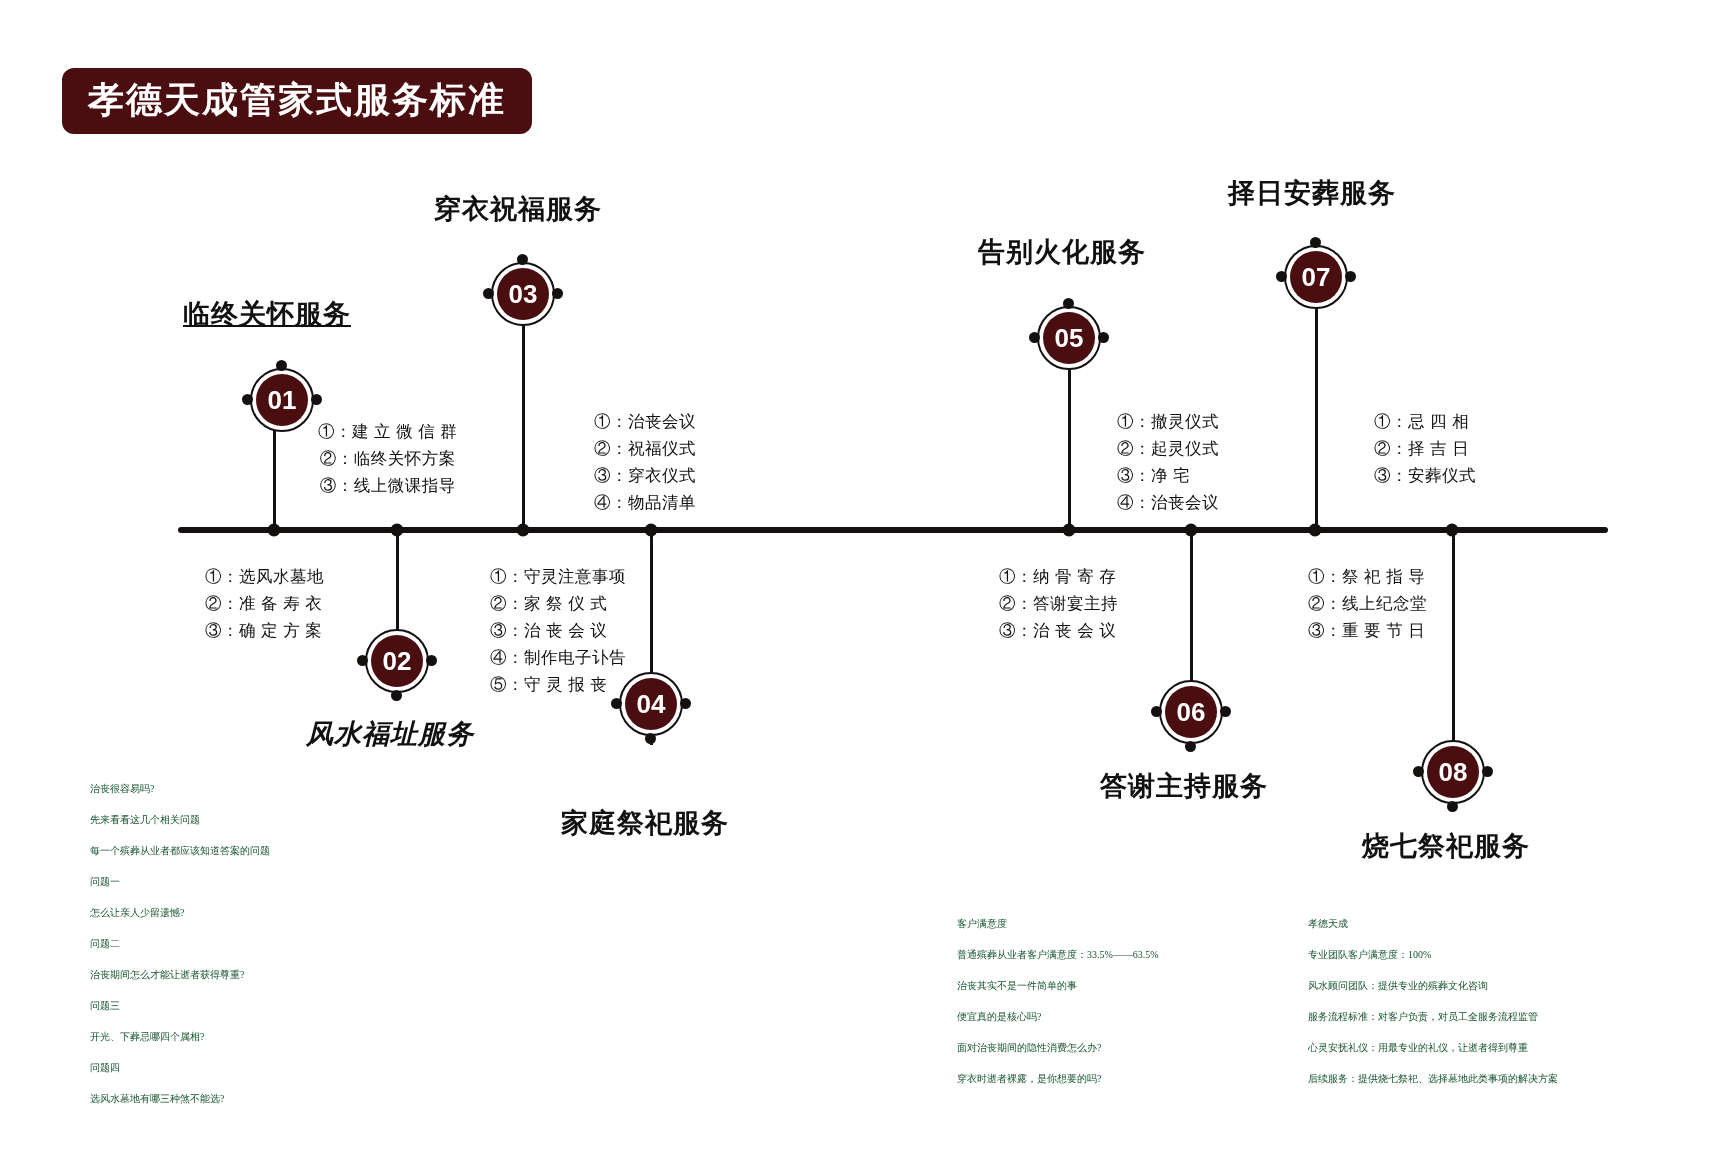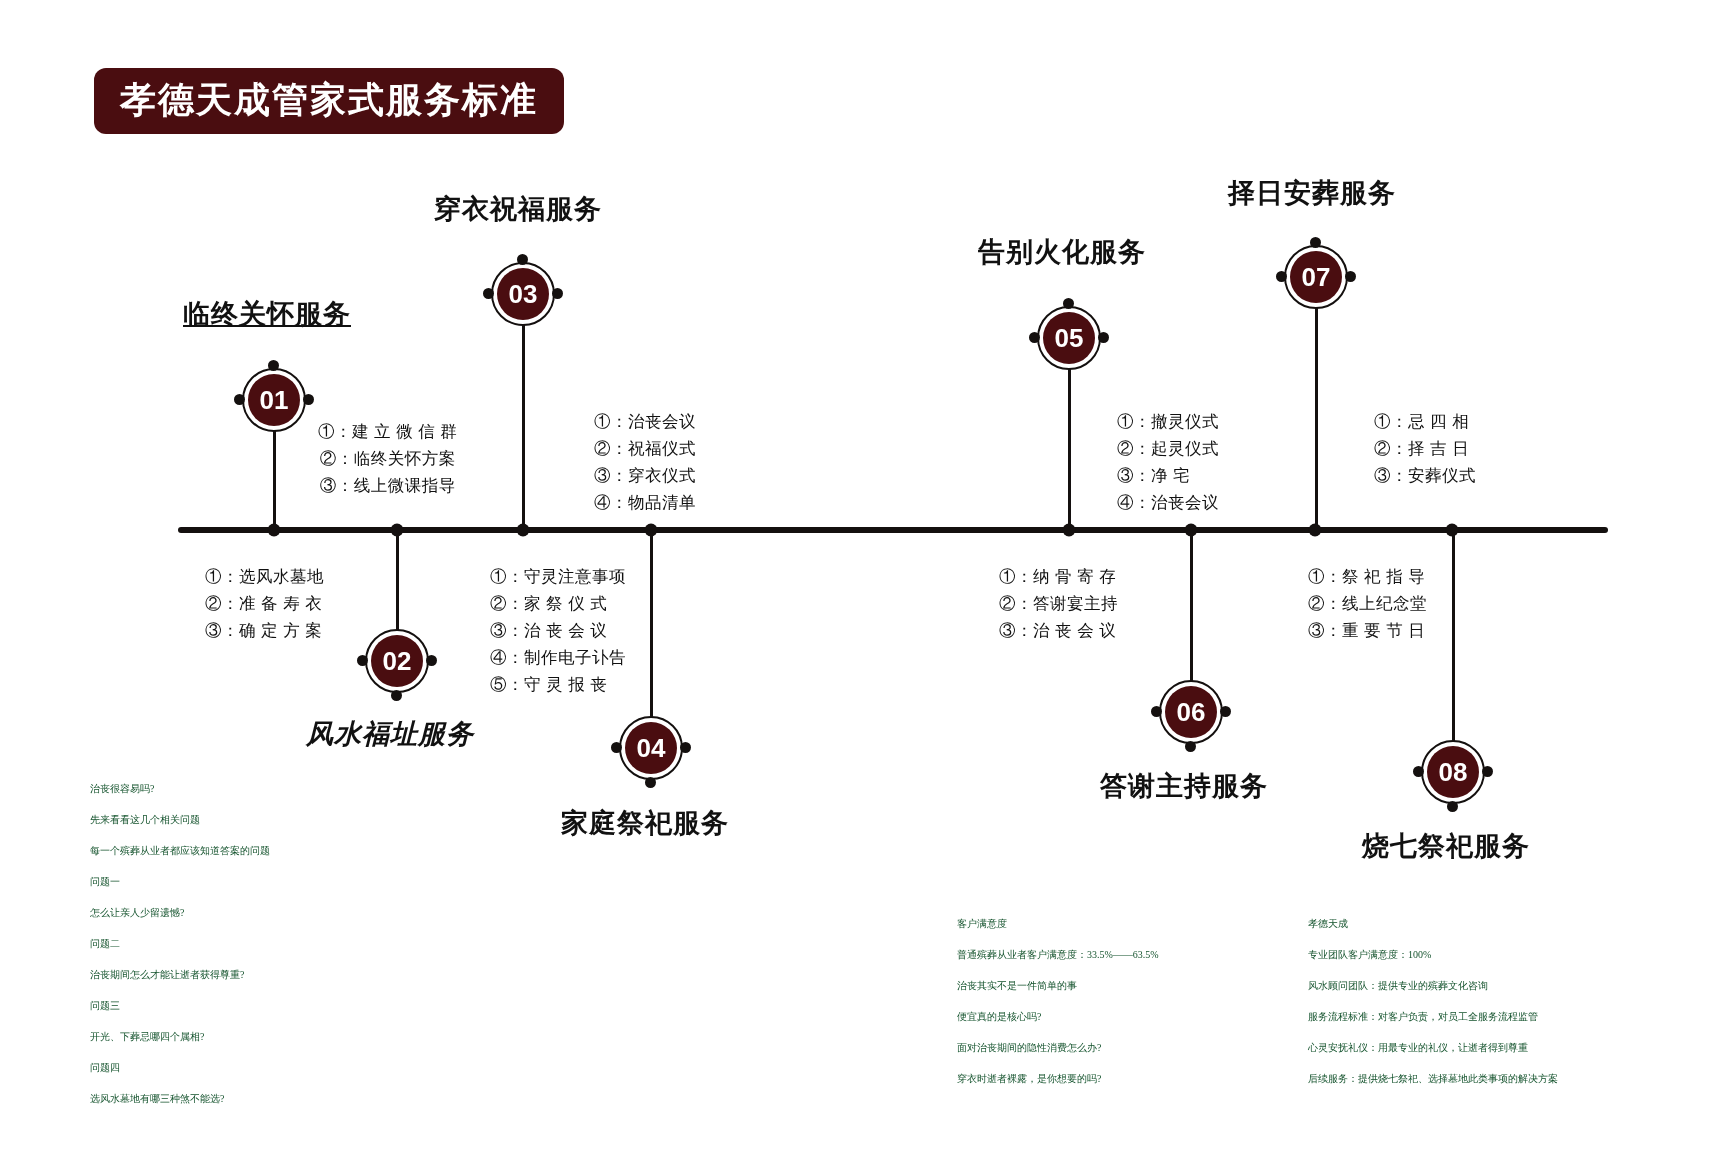--- a/index.html
+++ b/index.html
@@ -29,21 +29,20 @@
     top: 68px;
     background: #4a0d10;
     color: #ffffff;
     border-radius: 12px;
     padding: 14px 26px 16px 26px;
     font-size: 36px;
     font-weight: bold;
     letter-spacing: 2px;
     line-height: 1;
     white-space: nowrap;
-    margin-left: 32px;
   }
 
   
   .timeline-bar {
     position: absolute;
     left: 178px;
     top: 527px;
     width: 1430px;
     height: 6px;
     background: #14100f;
@@ -155,21 +154,21 @@
     <div class="bar-dot" style="left:219px; top:3px;"></div>
     <div class="bar-dot" style="left:345px; top:3px;"></div>
     <div class="bar-dot" style="left:473px; top:3px;"></div>
     <div class="bar-dot" style="left:891px; top:3px;"></div>
     <div class="bar-dot" style="left:1013px; top:3px;"></div>
     <div class="bar-dot" style="left:1137px; top:3px;"></div>
     <div class="bar-dot" style="left:1274px; top:3px;"></div>
   </div>
 
   <div class="connector" style="left:273px; top:400px; height:130px;"></div>
-  <div class="node" style="left:274px; top:400px;">
+  <div class="node" style="left:282px; top:400px;">
     <div class="ring"></div>
     <div class="core">01</div>
     <div class="sat l"></div>
     <div class="sat r"></div>
     <div class="sat t"></div>
   </div>
   <div class="stage-title" style="left:183px; top:296px;text-decoration:underline;">临终关怀服务</div>
   <div class="item-list" style="left:318px; top:418px;text-align:center;">
     <span class="li">①：建 立 微 信 群</span>
     <span class="li">②：临终关怀方案</span>
@@ -201,21 +200,21 @@
   </div>
   <div class="stage-title" style="left:434px; top:191px;">穿衣祝福服务</div>
   <div class="item-list" style="left:594px; top:408px;">
     <span class="li">①：治丧会议</span>
     <span class="li">②：祝福仪式</span>
     <span class="li">③：穿衣仪式</span>
     <span class="li">④：物品清单</span>
   </div>
 
   <div class="connector" style="left:650px; top:530px; height:215px;"></div>
-  <div class="node" style="left:651px; top:748px;text-align:center;">
+  <div class="node" style="left:651px; top:704px;text-align:center;">
     <div class="ring"></div>
     <div class="core">04</div>
     <div class="sat l"></div>
     <div class="sat r"></div>
     <div class="sat b"></div>
   </div>
   <div class="stage-title" style="left:561px; top:805px;">家庭祭祀服务</div>
   <div class="item-list" style="left:490px; top:563px;">
     <span class="li">①：守灵注意事项</span>
     <span class="li">②：家 祭 仪 式</span>

